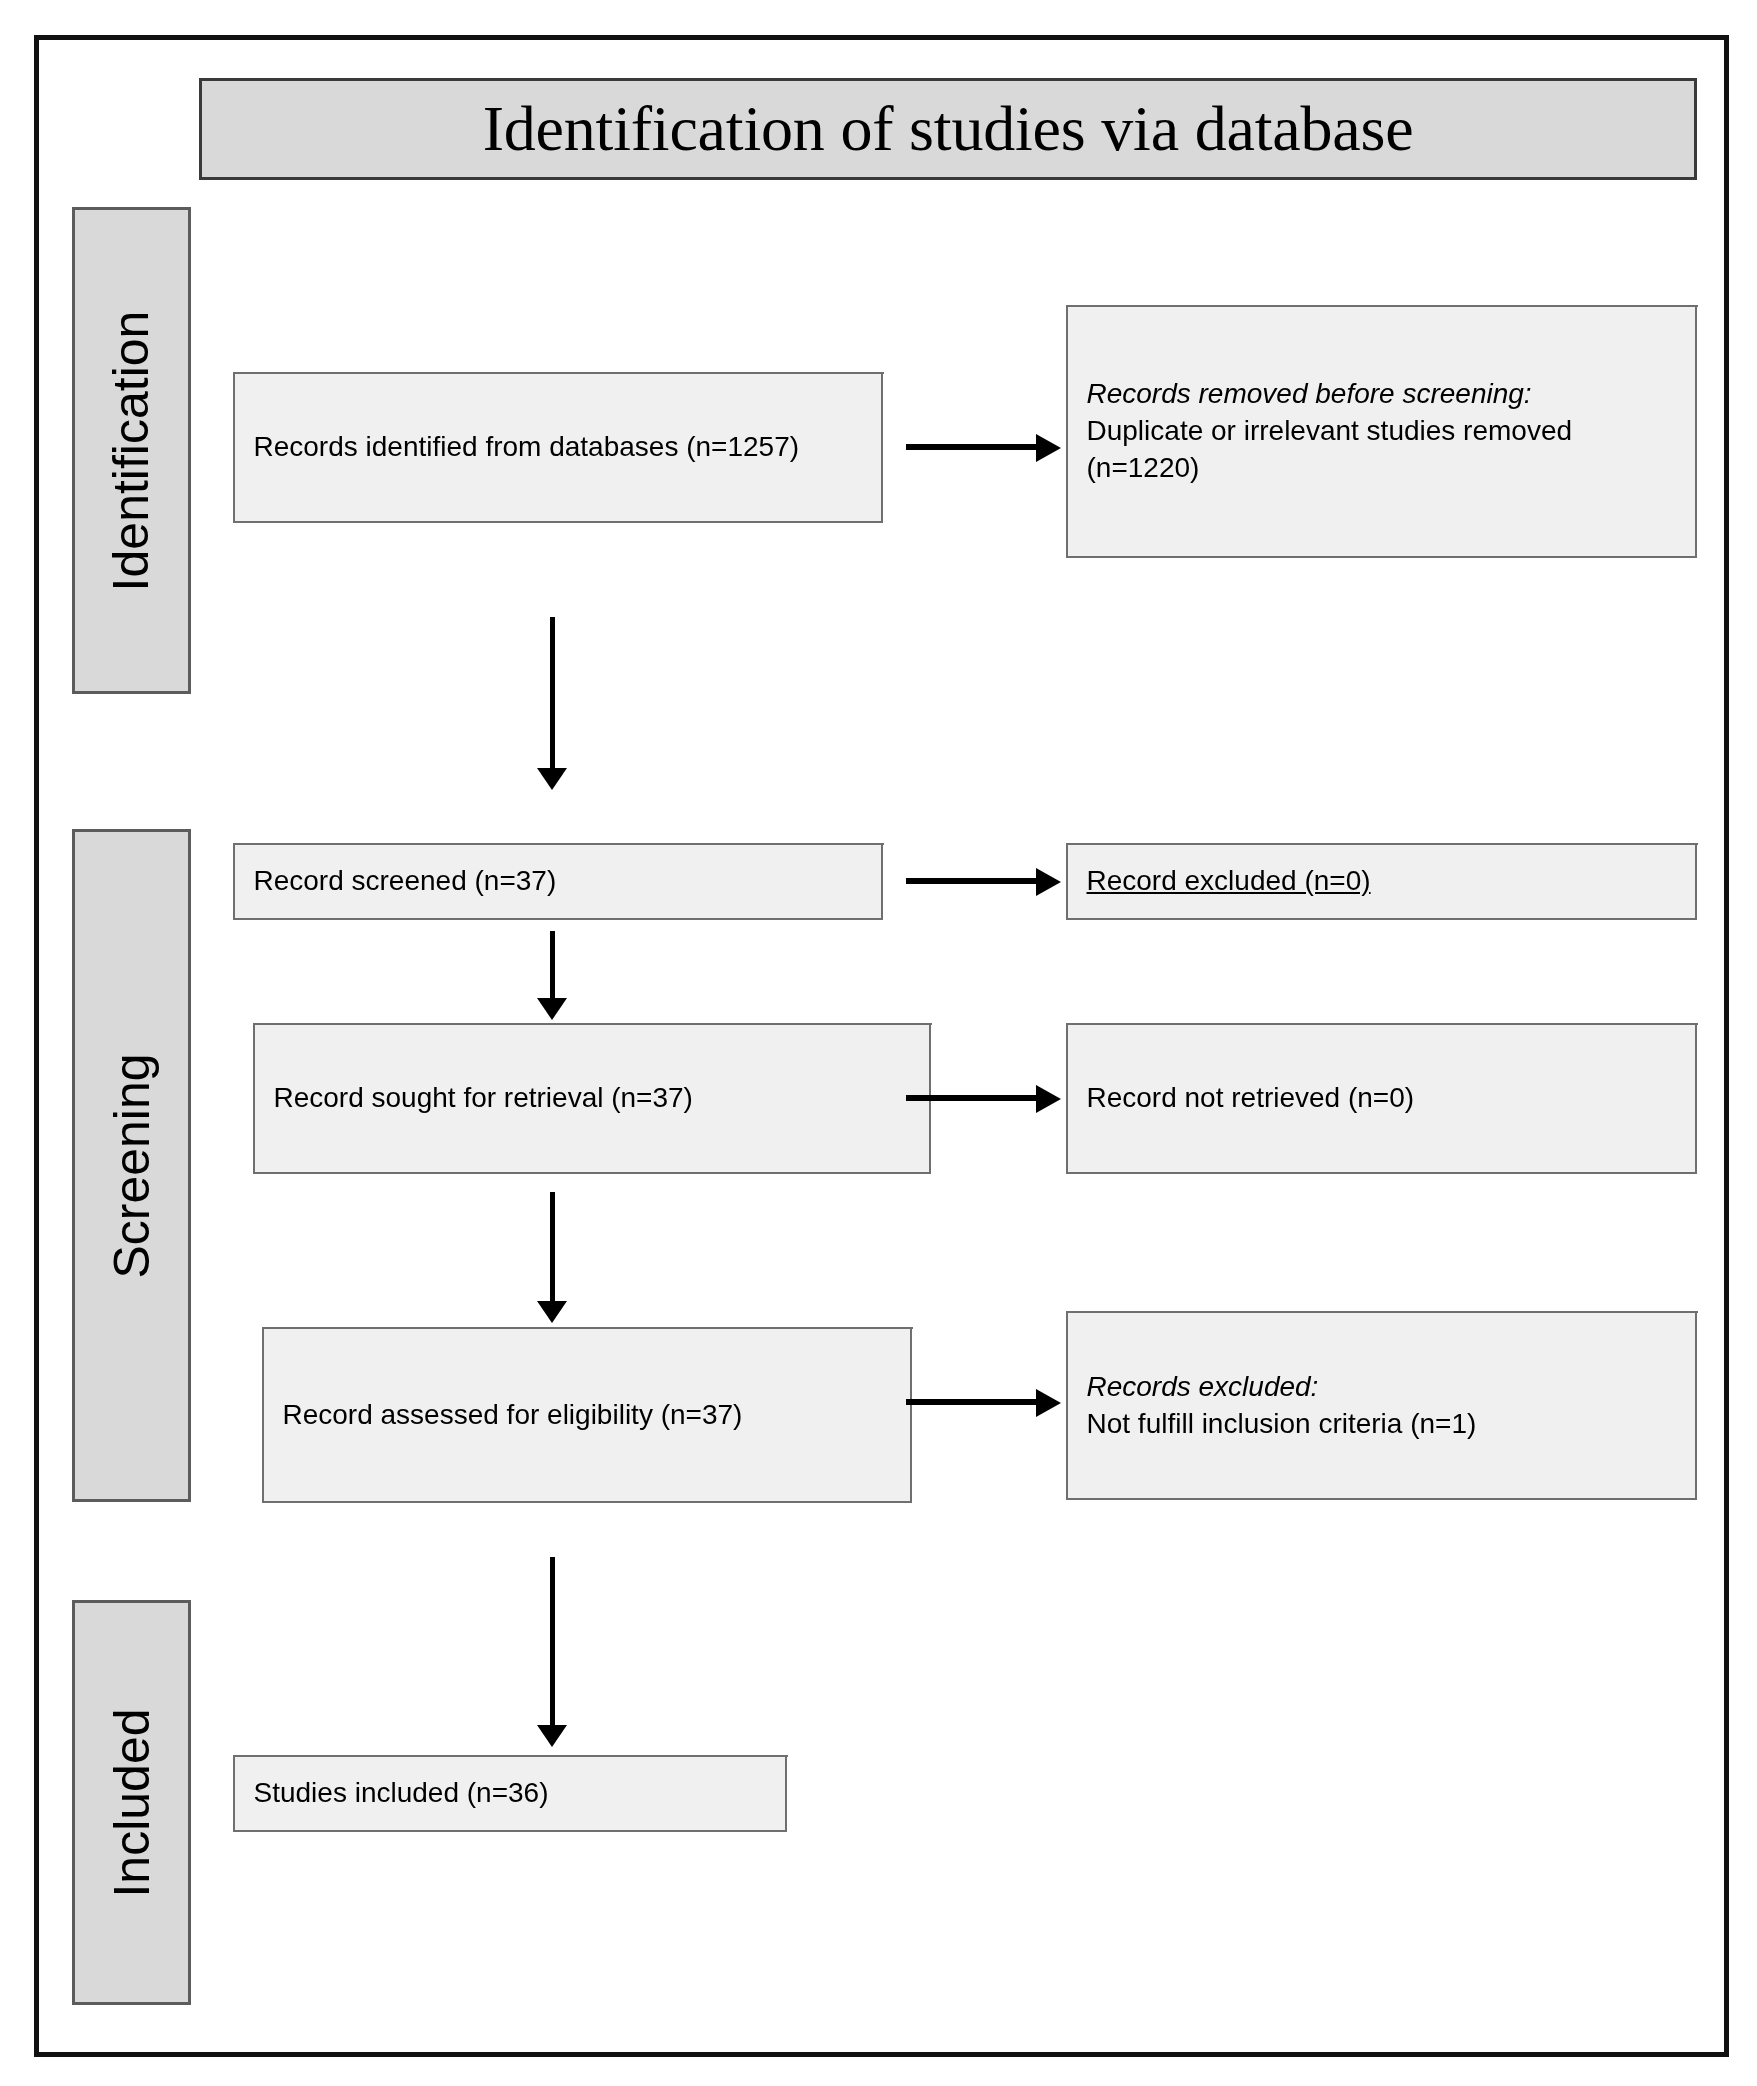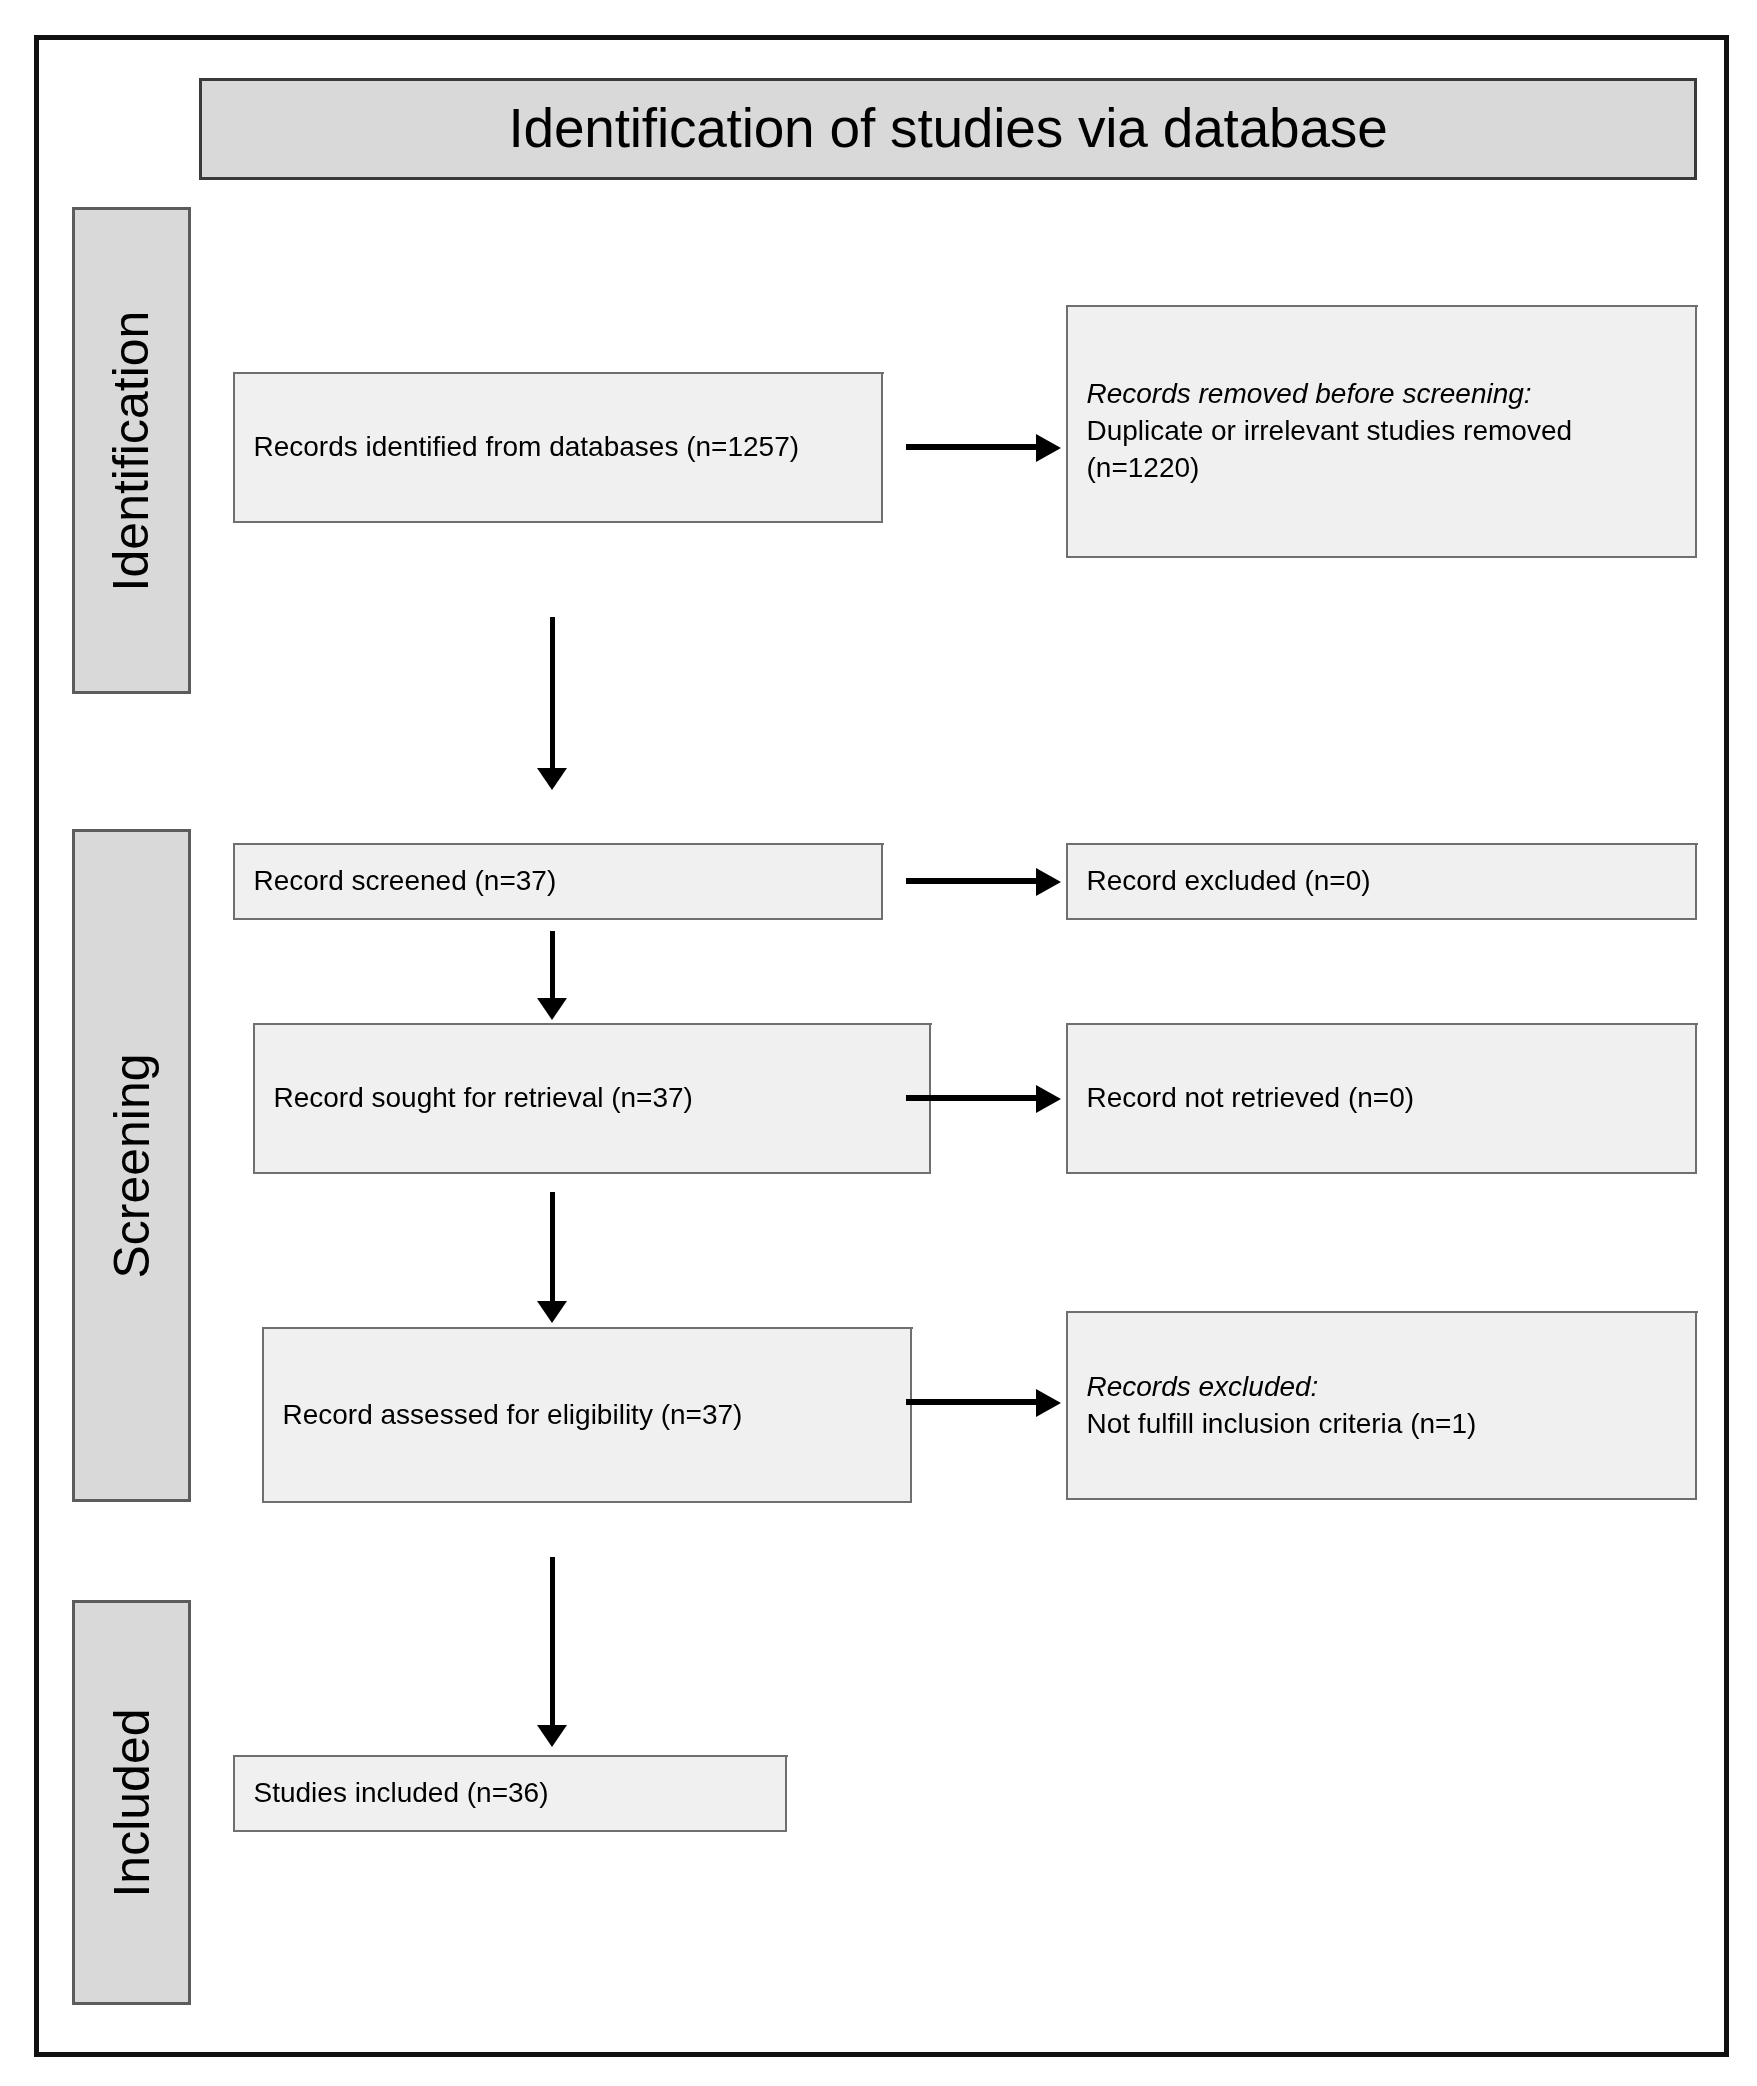--- a/index.html
+++ b/index.html
@@ -38,25 +38,26 @@
     width: 1498px;
     height: 102px;
     background: #d9d9d9;
     border: 3.4px solid #3a3a3a;
     box-sizing: border-box;
     display: flex;
     align-items: center;
     justify-content: center;
   }
   .title-text {
-    font-size: 55px;
+    font-size: 64px;
     color: #000000;
     line-height: 1.05;
     white-space: nowrap;
     letter-spacing: -0.2px;
+    font-family: Liberation Serif, serif;
   }
 
   
   .stage-box {
     position: absolute;
     left: 72px;
     width: 119px;
     background: #d9d9d9;
     border: 3.4px solid #5c5c5c;
     box-sizing: border-box;
@@ -96,21 +97,21 @@
 
   
   #node-identified      { left: 233px; top: 372px;  width: 650px; height: 151px; }
   #node-screened        { left: 233px; top: 843px; width: 650px; height: 77px;  }
   #node-sought          { left: 233px; top: 1023px; width: 678px; height: 151px; margin-left: 20px; }
   #node-assessed        { left: 233px; top: 1327px; width: 650px; height: 176px; margin-left: 29px; }
   #node-included        { left: 233px; top: 1755px; width: 554px; height: 77px;  }
 
   
   #node-removed         { left: 1066px; top: 305px;  width: 631px; height: 253px; }
-  #node-excluded-screen { left: 1066px; top: 843px; width: 631px; height: 77px;  }
+  #node-excluded-screen { left: 1066px; top: 843px; width: 631px; height: 77px; text-decoration: underline;  }
   #node-not-retrieved   { left: 1066px; top: 1023px; width: 631px; height: 151px; }
   #node-excluded-elig   { left: 1066px; top: 1311px; width: 631px; height: 189px; }
 
   
   .node::before {
     content: "";
     position: absolute;
     left: -2.5px; right: -2.5px; top: -2.5px;
     height: 2.5px;
     background: #6f6f6f;

